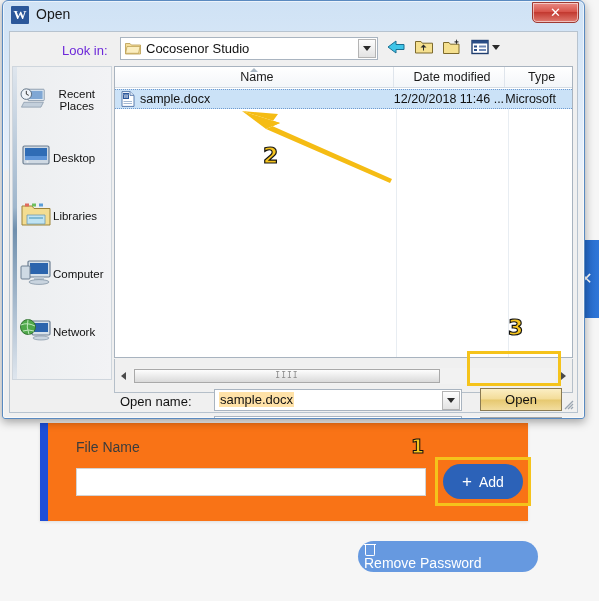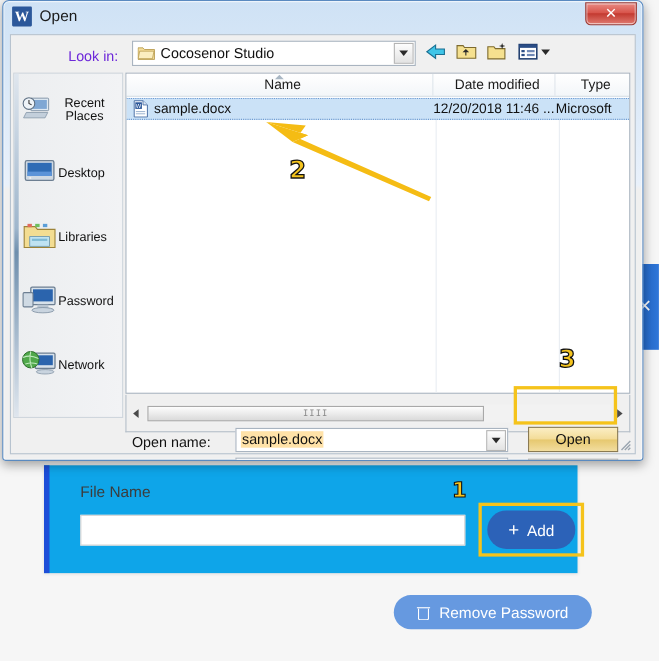--- a/index.html
+++ b/index.html
@@ -15,22 +15,22 @@
   }
 
   
   #app-background {
     position: absolute; left: 0; top: 0; width: 599px; height: 601px;
     background: #f6f6f6;
   }
   #app-card {
     position: absolute;
     left: 40px; top: 423px; width: 480px; height: 98px;
-    background: #0ea5e9;
-    border-left: 5px solid #1d4ed8;
+    background: #f97316;
+    border-left: 8px solid #1d4ed8;
     box-shadow: 0 1px 3px rgba(0,0,0,0.10);
   }
   #app-card-label {
     position: absolute; left: 28px; top: 16px;
     font-size: 14px; color: #3c3c3c;
   }
   #app-file-input {
     position: absolute; left: 28px; top: 45px;
     width: 350px; height: 28px;
     border: 1px solid #d3d3d3;
@@ -75,23 +75,24 @@
   #remove-password-button {
     position: absolute; left: 358px; top: 541px;
     width: 180px; height: 31px;
     background: #6699e0;
     color: #ffffff;
     border: none;
     border-radius: 16px;
     font-size: 14px;
     font-family: "Liberation Sans", sans-serif;
     cursor: pointer;
-    display: flex; align-items: center; justify-content: center;
+    display: flex; align-items: flex-start; justify-content: center;
     gap: 8px;
     box-sizing: border-box;
+    flex-direction: column;
   }
   .trash-icon { display:inline-block; width:12px; height:14px; position:relative; }
   .trash-icon::before {
     content:""; position:absolute; left:1px; top:3px; width:10px; height:11px;
     border:1.4px solid #fff; border-top:none; box-sizing:border-box;
     border-radius: 0 0 2px 2px;
   }
   .trash-icon::after {
     content:""; position:absolute; left:0px; top:2px; width:12px; height:1.4px;
     background:#fff;
@@ -462,21 +463,21 @@
         <span class="place-label">Libraries</span>
       </div>
       <div class="place-item" style="top:178px;">
         <svg class="place-icon" viewBox="0 0 34 30">
           <rect x="9" y="3" width="22" height="16" rx="1.2" fill="#d7e1ea" stroke="#6d7f92" stroke-width="1.2"></rect>
           <rect x="11" y="5" width="18" height="11" fill="#2b64ad"></rect>
           <rect x="15" y="19" width="10" height="3" fill="#b9c5d1"></rect>
           <ellipse cx="20" cy="24" rx="10" ry="2.4" fill="#c9d4df" stroke="#8394a5" stroke-width="0.8"></ellipse>
           <rect x="2" y="8" width="9" height="13" rx="1" fill="#cfdae4" stroke="#6d7f92" stroke-width="1"></rect>
         </svg>
-        <span class="place-label">Password</span>
+        <span class="place-label">Computer</span>
       </div>
       <div class="place-item" style="top:236px;">
         <svg class="place-icon" viewBox="0 0 34 30">
           <rect x="13" y="5" width="18" height="14" rx="1.2" fill="#d7e1ea" stroke="#6d7f92" stroke-width="1.2"></rect>
           <rect x="15" y="7" width="14" height="9" fill="#2b64ad"></rect>
           <ellipse cx="22" cy="22" rx="8" ry="2" fill="#c9d4df" stroke="#8394a5" stroke-width="0.7"></ellipse>
           <circle cx="9" cy="11" r="7.5" fill="#4fa84a" stroke="#2d6b2c" stroke-width="0.9"></circle>
           <path d="M2 9 Q8 6 16 10 M4 15 Q10 13 15 15 M9 3.5 Q7 11 10 18.5" stroke="#bfe8bd" stroke-width="1" fill="none"></path>
         </svg>
         <span class="place-label">Network</span>

